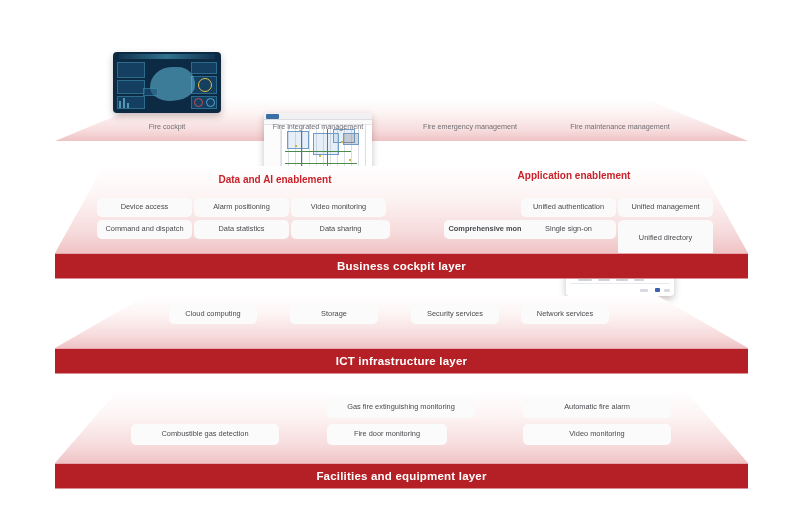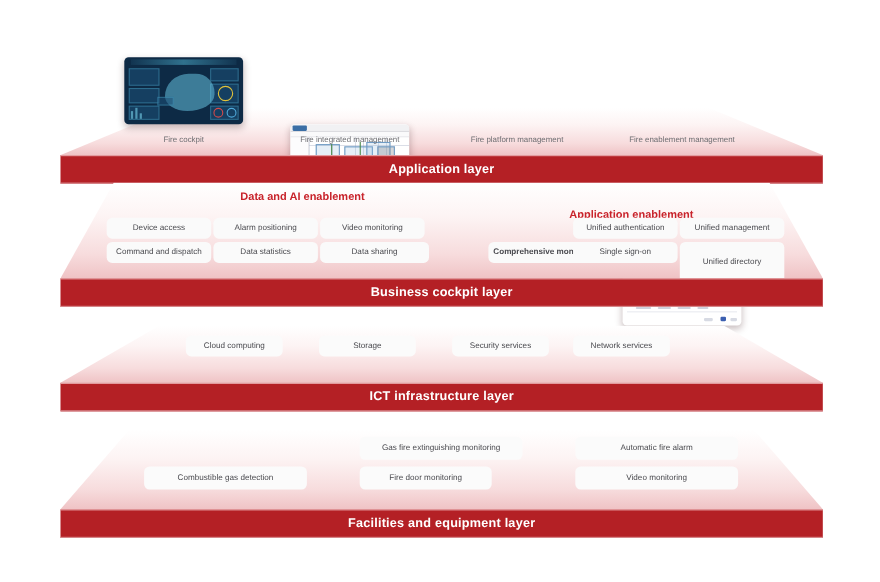--- a/index.html
+++ b/index.html
@@ -210,21 +210,21 @@
       <div class="t3-rust" style="left:62px; top:30px; width:14px; height:11px; border-radius:1px;"></div>
       <div class="t3-popup" style="left:34px; top:12px; width:42px; height:22px;">
         <div class="t3-prow" style="top:4px;"></div>
         <div class="t3-prow" style="top:8px;"></div>
         <div class="t3-prow" style="top:12px;"></div>
         <div class="t3-prow" style="top:16px;"></div>
       </div>
       <div class="t3-lz"></div>
     </div>
   </div>
-  <div class="thumb-caption" style="left:385px; top:122px;">Fire platform management</div>
+  <div class="thumb-caption" style="left:385px; top:122px;">Fire emergency management</div>
 
   <div class="thumb-card t4" style="left:566px; top:52px; width:108px; height:61px;">
     <div class="r" style="left:5px; top:5px; width:22px; height:3.4px; background:#9aa0b4;"></div>
     <div class="r" style="right:44px; top:5px; width:11px; height:3px;"></div>
     <div class="r" style="right:28px; top:5px; width:11px; height:3px;"></div>
     <div class="rdot" style="right:16px; top:3.5px; width:2.4px; height:2.4px;"></div>
     <div class="r" style="right:4px; top:5px; width:9px; height:3px;"></div>
 
     <div class="r" style="left:5px; top:14px; width:12px; height:3px;"></div>
     <div class="r" style="left:20px; top:13.5px; width:26px; height:4px; background:#eceef3;"></div>
@@ -244,31 +244,28 @@
     <div class="r" style="left:68px; top:37px; width:10px; height:2.4px; background:#cfd3de;"></div>
     <div class="r" style="left:12px; top:44px; width:14px; height:2.4px; background:#cfd3de;"></div>
     <div class="r" style="left:32px; top:44px; width:12px; height:2.4px; background:#cfd3de;"></div>
     <div class="r" style="left:50px; top:44px; width:12px; height:2.4px; background:#cfd3de;"></div>
     <div class="r" style="left:68px; top:44px; width:10px; height:2.4px; background:#cfd3de;"></div>
 
     <div class="r" style="right:26px; bottom:4px; width:8px; height:3.4px;"></div>
     <div class="rb" style="right:14px; bottom:3.6px; width:5px; height:4.4px;"></div>
     <div class="r" style="right:4px; bottom:4px; width:6px; height:3.4px;"></div>
   </div>
-  <div class="thumb-caption" style="left:535px; top:122px;">Fire enablement management</div>
-
-  <div class="layer-bar" style="top:141px;">
-    <span class="layer-title">Application layer</span>
-  </div>
+  <div class="thumb-caption" style="left:535px; top:122px;">Fire maintenance management</div>
+
 
   <div class="trapezoid" style="left:55px; top:166px; width:693px; height:87px;
               clip-path: polygon(7% 0%, 93% 0%, 100% 100%, 0% 100%);"></div>
 
   <div class="group-heading" style="left:125px; top:174px;">Data and AI enablement</div>
-  <div class="group-heading" style="left:424px; top:190px;text-align:center;">Application enablement</div>
+  <div class="group-heading" style="left:424px; top:170px;text-align:center;">Application enablement</div>
 
   <div class="pill" style="left:97px; top:198px; width:95px; height:19px;">Device access</div>
   <div class="pill" style="left:194px; top:198px; width:95px; height:19px;">Alarm positioning</div>
   <div class="pill" style="left:291px; top:198px; width:95px; height:19px;">Video monitoring</div>
 
   <div class="pill" style="left:97px; top:220px; width:95px; height:19px;">Command and dispatch</div>
   <div class="pill" style="left:194px; top:220px; width:95px; height:19px;">Data statistics</div>
   <div class="pill" style="left:291px; top:220px; width:99px; height:19px;">Data sharing</div>
 
   <div class="pill" style="left:521px; top:198px; width:95px; height:19px;">Unified authentication</div>

